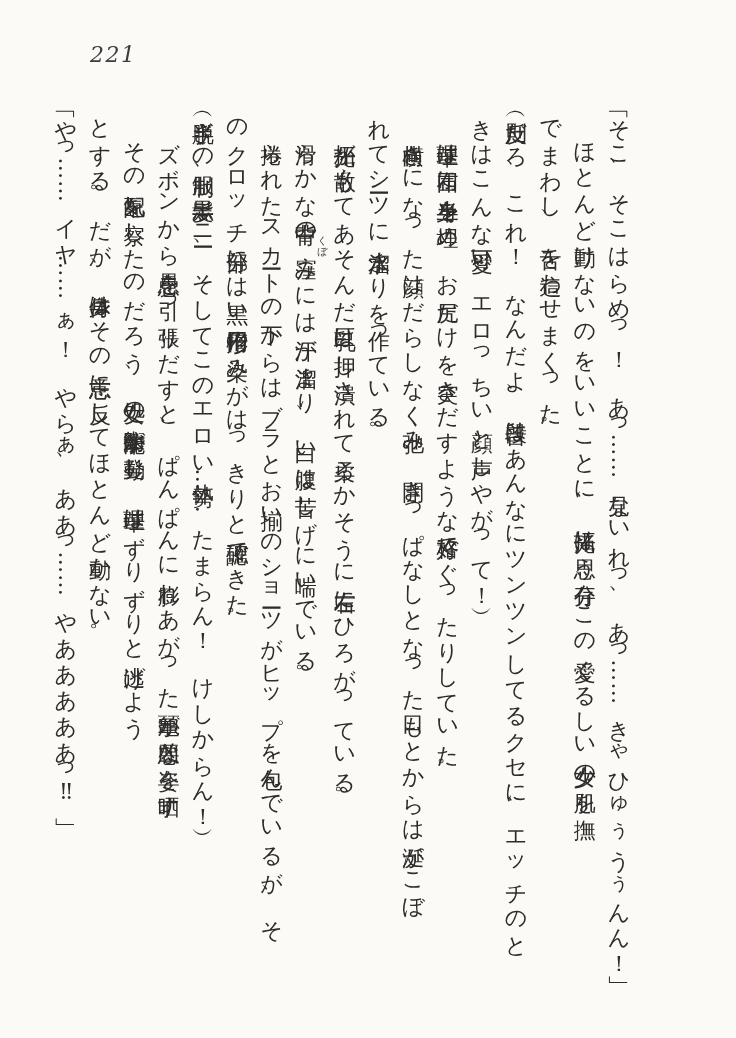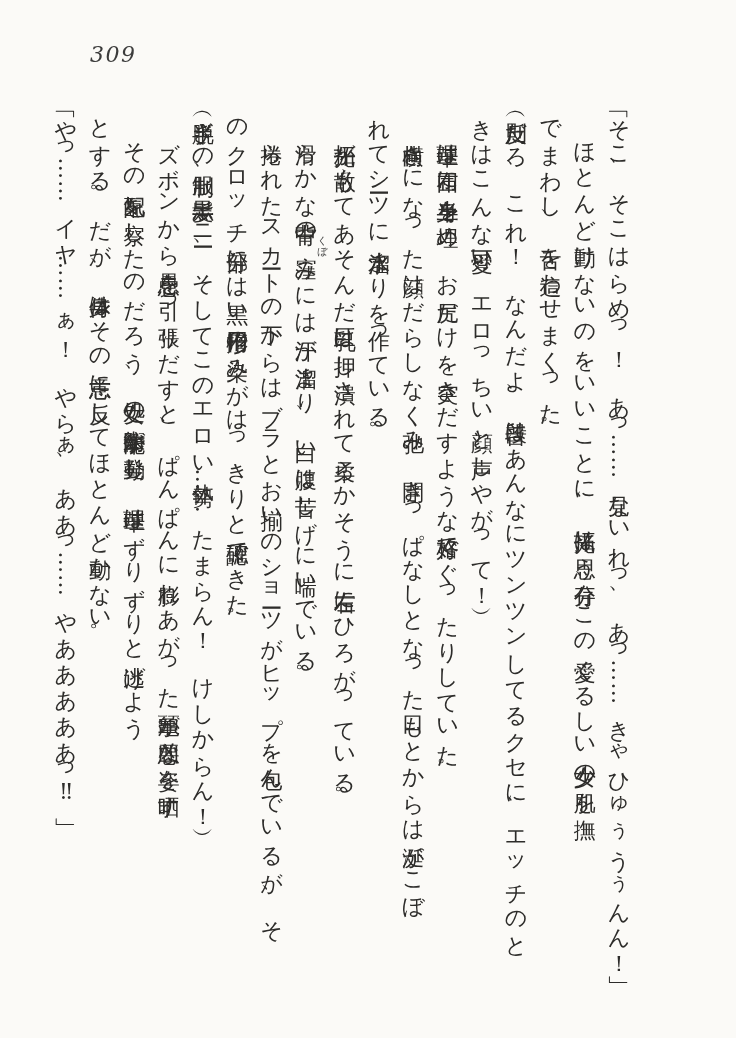--- a/index.html
+++ b/index.html
@@ -43,21 +43,21 @@
     font-size:10px;
     letter-spacing:0;
     color:#454545;
     font-weight:400;
   }
 </style>
 </head>
 <body>
 
 <div class="page">
-  <div class="page-number">309</div>
+  <div class="page-number">221</div>
   <div class="text-block">
       <p class="line">「そこ、そこはらめっ！　あっ……見ないれっ、あっ……きゃひゅぅうぅんん！」</p>
       <p class="line indent">ほとんど動けないのをいいことに、拓光は思う存分、この愛くるしい少女の肌を撫</p>
       <p class="line">でまわし、舌を這わせまくった。</p>
       <p class="line">（反則だろ、これ！　なんだよ、普段はあんなにツンツンしてるクセに、エッチのと</p>
       <p class="line">きはこんな可愛い、エロっちい顔と声しやがって！）</p>
       <p class="line indent">理華は布団に上半身を埋め、お尻だけを突きだすような格好でぐったりしていた。</p>
       <p class="line indent">横向きになった顔はだらしなく弛み、開きっぱなしとなった口もとからは涎がこぼ</p>
       <p class="line">れてシーツに水溜まりを作っている。</p>
       <p class="line indent">拓光が散々もてあそんだ巨乳は押し潰されて柔らかそうに左右にひろがっている。</p>

